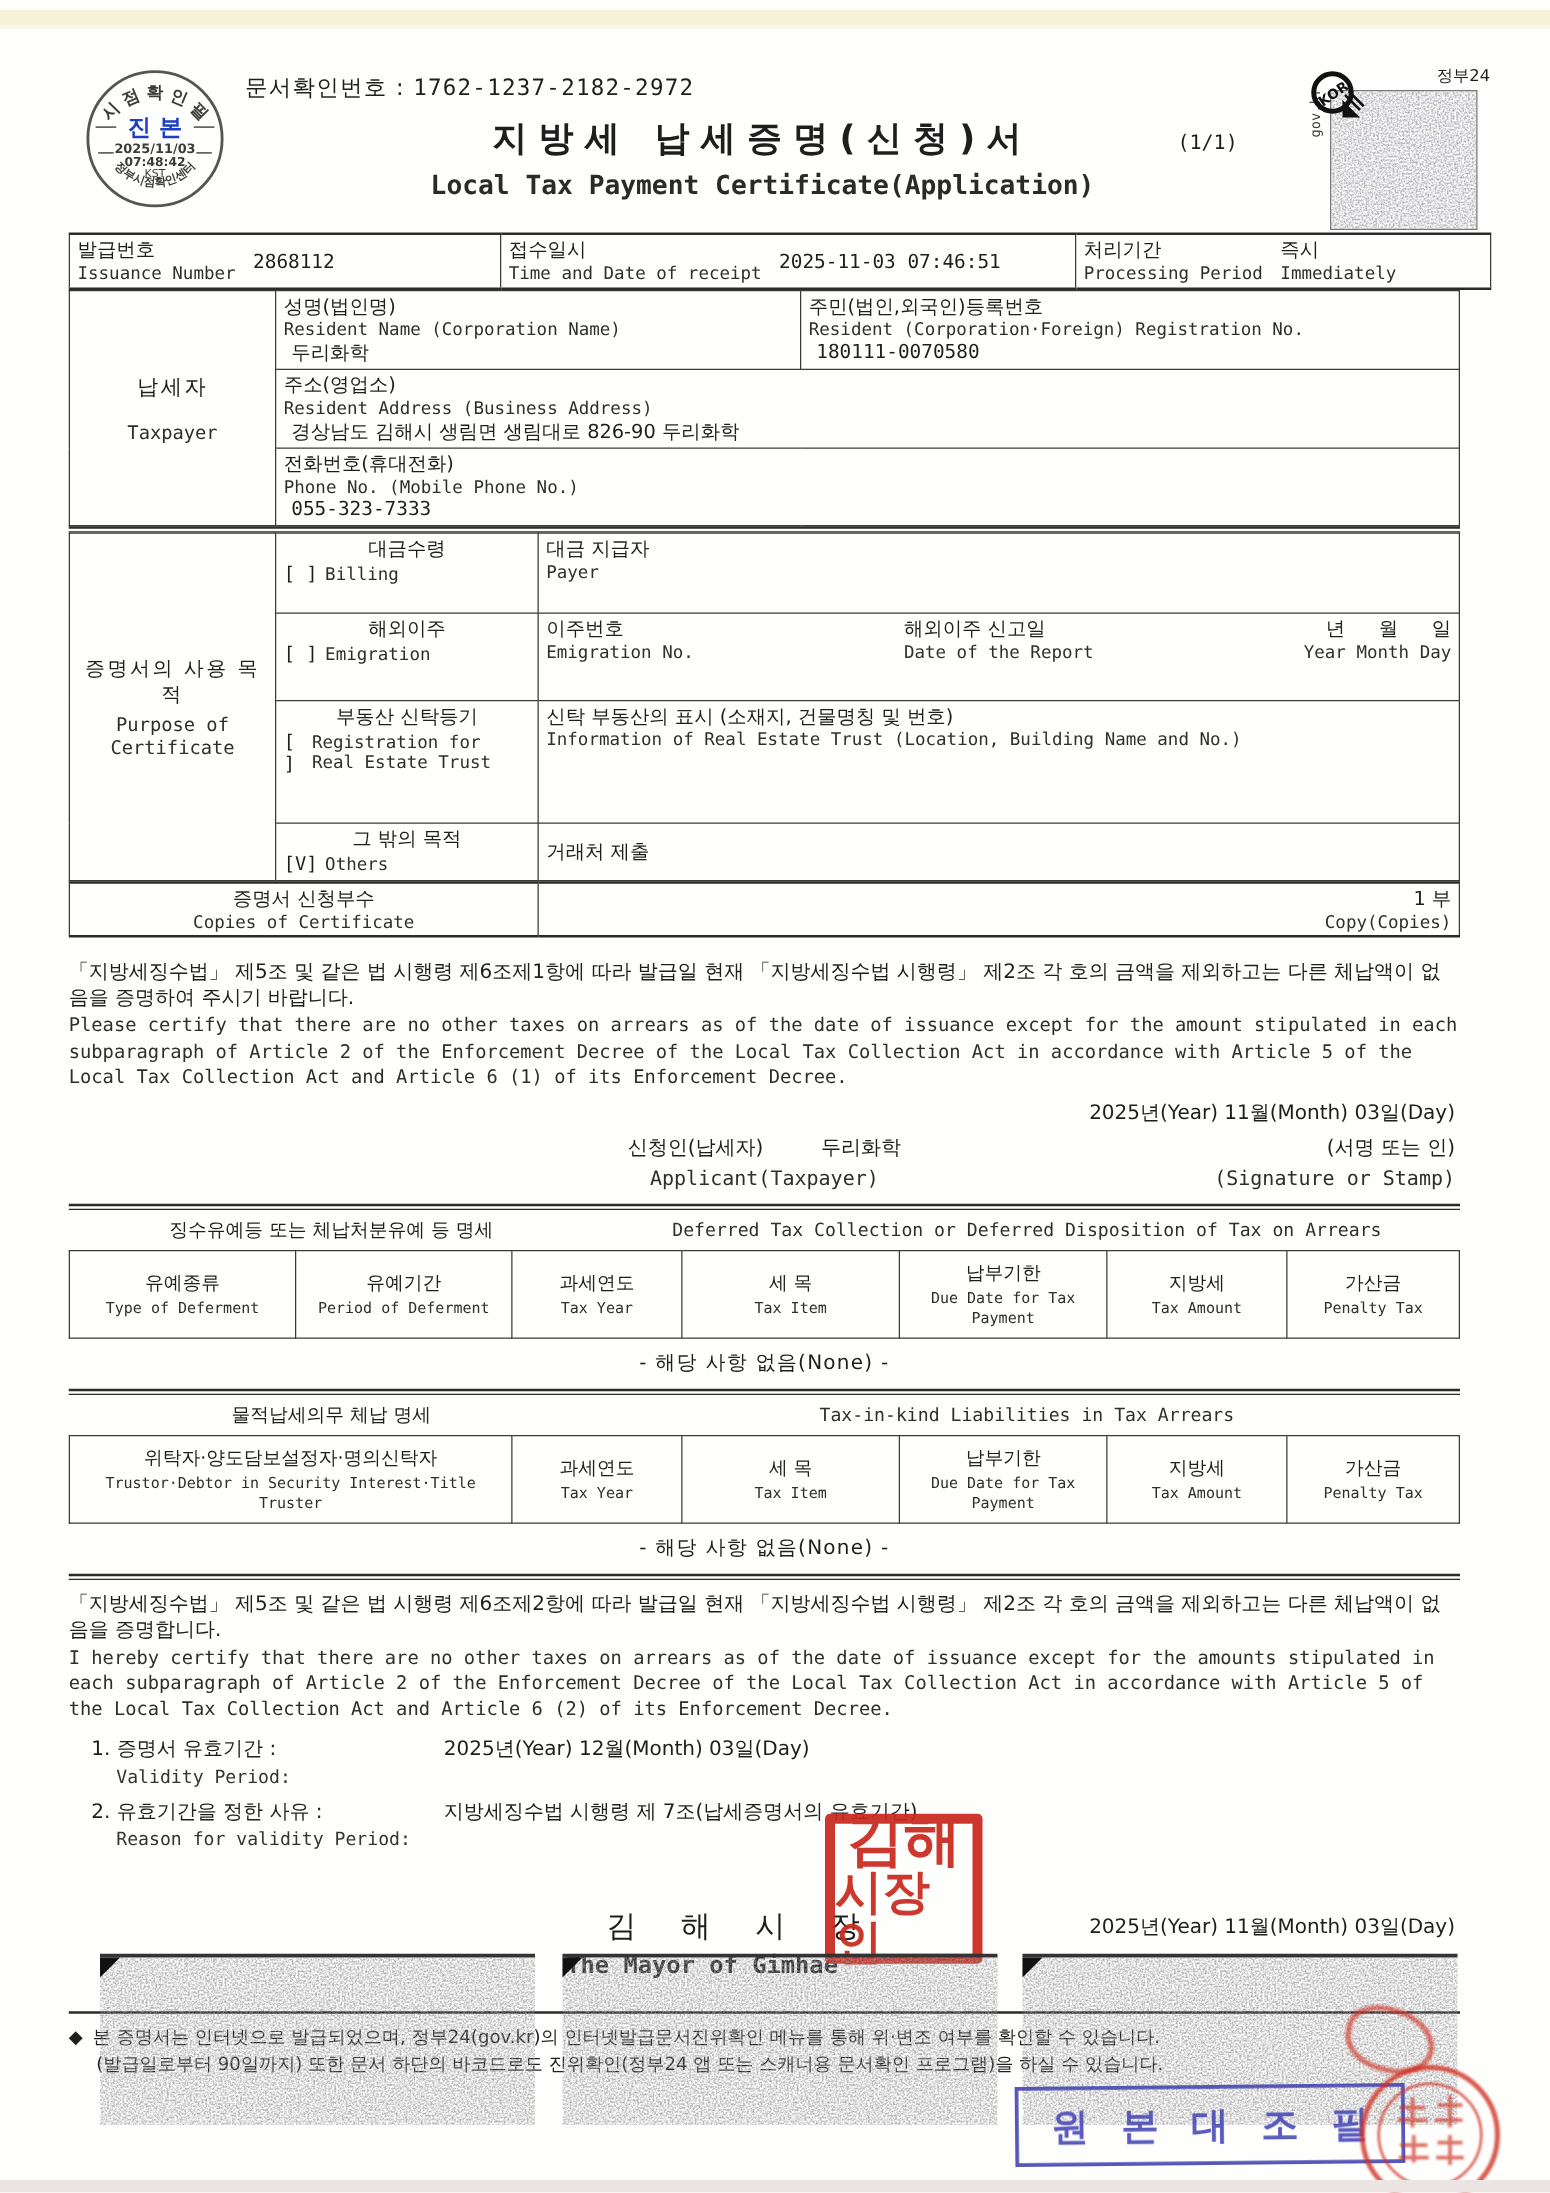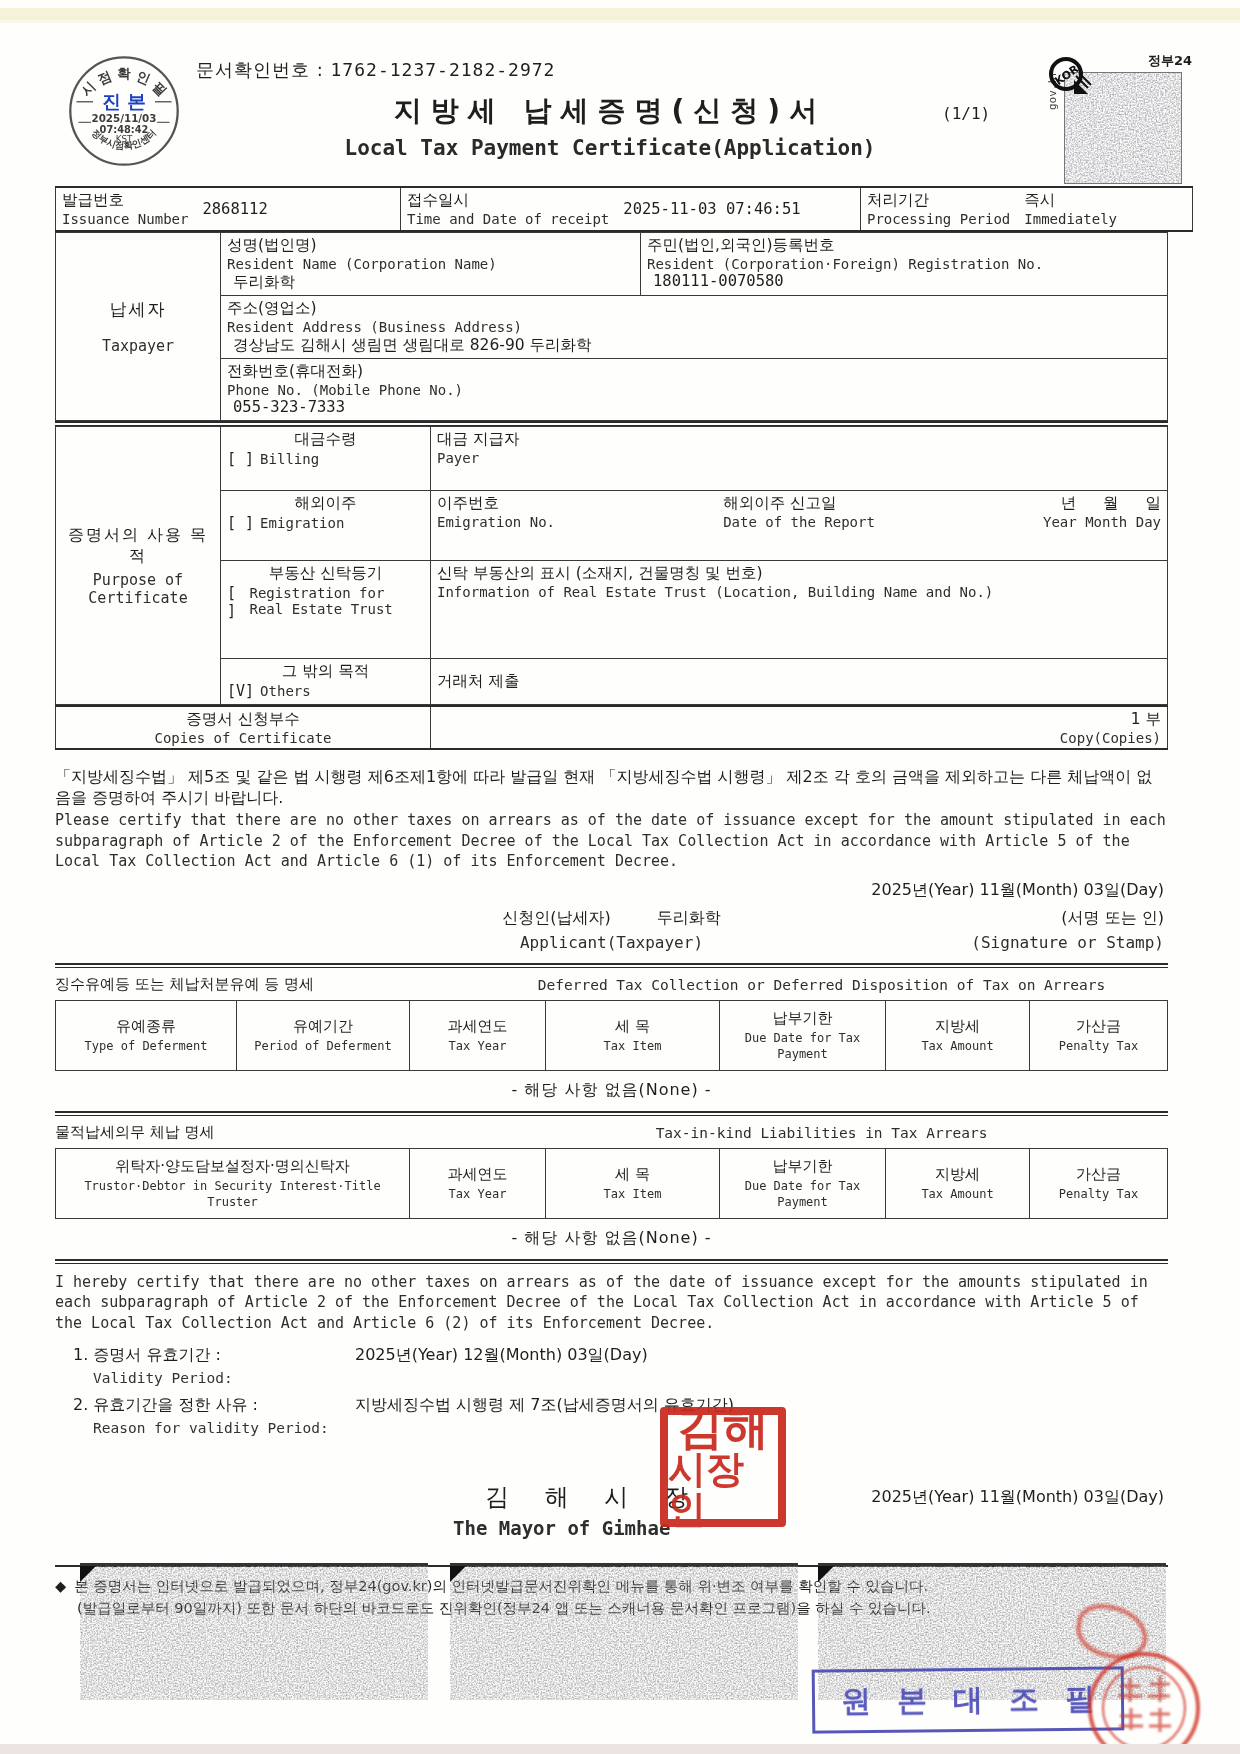--- a/index.html
+++ b/index.html
@@ -20,21 +20,21 @@
 
   
   .header { position:absolute; left:0; top:0; width:1240px; height:186px; }
   .origin-stamp { position:absolute; left:66px; top:48px; width:116px; height:126px; }
   .doc-check { position:absolute; left:196px; top:58px; font-size:18px; letter-spacing:1px; }
   .title-wrap { position:absolute; left:280px; top:92px; width:660px; text-align:center; }
   .title-kr { font-size:28px; font-weight:bold; letter-spacing:9px; }
   .title-en { font-size:21px; margin-top:6px; letter-spacing:0; font-weight:bold; color:#2a2a2a; }
   .page-marker { position:absolute; left:942px; top:104px; font-size:16px; }
   .qr-wrap { position:absolute; left:1040px; top:52px; width:160px; height:140px; }
-  .qr-label { position:absolute; right:8px; top:0; font-size:13px; font-weight:bold; }
+  .qr-label { position:absolute; right:8px; top:0; font-size:13px; font-weight:normal; }
   .qr-box { position:absolute; left:24px; top:20px; width:118px; height:112px; border:1px solid #777; background:#fff; }
   .qr-side { position:absolute; left:6px; top:58px; font-size:11px; color:#444; transform:rotate(-90deg); transform-origin:left top; }
   .kor-logo { position:absolute; left:6px; top:2px; }
 
   
   .content { position:absolute; left:0; top:186px; width:1240px; padding:0 72px 0 55px; }
   .hr2 { height:5px; border-top:2px solid #2b2b2b; border-bottom:1px solid #2b2b2b; }
   table { border-collapse:collapse; width:100%; table-layout:fixed; }
   td { border:1px solid #3a3a3a; vertical-align:top; padding:2px 6px; }
   .lab-kr { font-size:15.5px; }
@@ -60,21 +60,21 @@
 
   .para { margin-top:16px; }
   .para .kr { font-size:16px; line-height:21px; }
   .para .en { font-size:15px; line-height:20.5px; margin-top:2px; }
   .date-right { text-align:right; font-size:16px; margin-top:8px; padding-right:4px; }
   .applicant { position:relative; margin-top:4px; font-size:16px; }
   .applicant .row1, .applicant .row2 { display:flex; justify-content:center; gap:46px; line-height:25px; }
   .applicant .sign { position:absolute; right:4px; }
 
   .band { display:flex; align-items:center; height:30px; border-bottom:0; font-size:15px; margin-top:2px; }
-  .band .bt-kr { width:420px; }
+  .band .bt-kr { width:420px;text-align:center; }
   .band .bt-en { flex:1; text-align:center; font-size:14.5px; }
   .head-table td { text-align:center; vertical-align:middle; padding:3px 2px; height:70px; }
   .head-table .lab-kr { font-size:15px; }
   .head-table .lab-en { font-size:12px; line-height:16px; margin-top:2px; }
   .none-row { text-align:center; font-size:16px; padding:9px 0 10px; letter-spacing:1px; }
 
   .validity { margin-top:10px; font-size:16px; }
   .vrow { display:flex; line-height:24px; margin-top:4px; }
   .vlabel { width:300px; padding-left:18px; }
   .ven { font-size:14.5px; padding-left:38px; line-height:22px; color:#333; }
@@ -469,20 +469,21 @@
         <div class="lab-kr kr">가산금</div>
         <div class="lab-en en">Penalty Tax</div>
       </td>
     </tr>
   </tbody>
     </table>
   <div class="none-row kr">- 해당 사항 없음(None) -</div>
   <div class="hr2"></div>
 
   <div class="para" style="margin-top:8px">
+    <div class="kr">「지방세징수법」 제5조 및 같은 법 시행령 제6조제2항에 따라 발급일 현재 「지방세징수법 시행령」 제2조 각 호의 금액을 제외하고는 다른 체납액이 없음을 증명합니다.</div>
     <div class="en">I hereby certify that there are no other taxes on arrears as of the date of issuance except for the amounts stipulated in each subparagraph of Article 2 of the Enforcement Decree of the Local Tax Collection Act in accordance with Article 5 of the Local Tax Collection Act and Article 6 (2) of its Enforcement Decree.</div>
   </div>
 
   <div class="validity">
     <div class="vrow">
       <span class="vlabel kr">1. 증명서 유효기간 :</span>
       <span class="kr">2025년(Year) 12월(Month) 03일(Day)</span>
     </div>
     <div class="ven en">Validity Period:</div>
     <div class="vrow">

